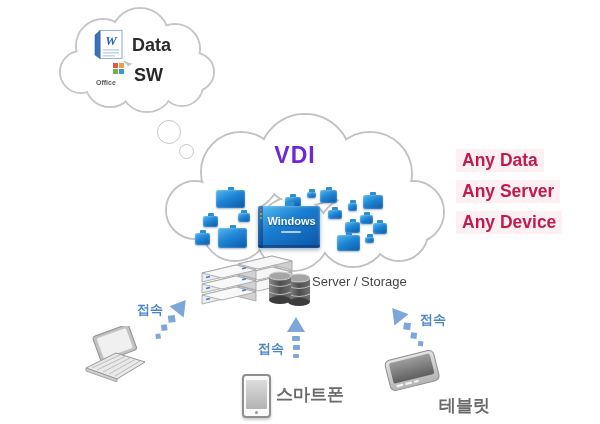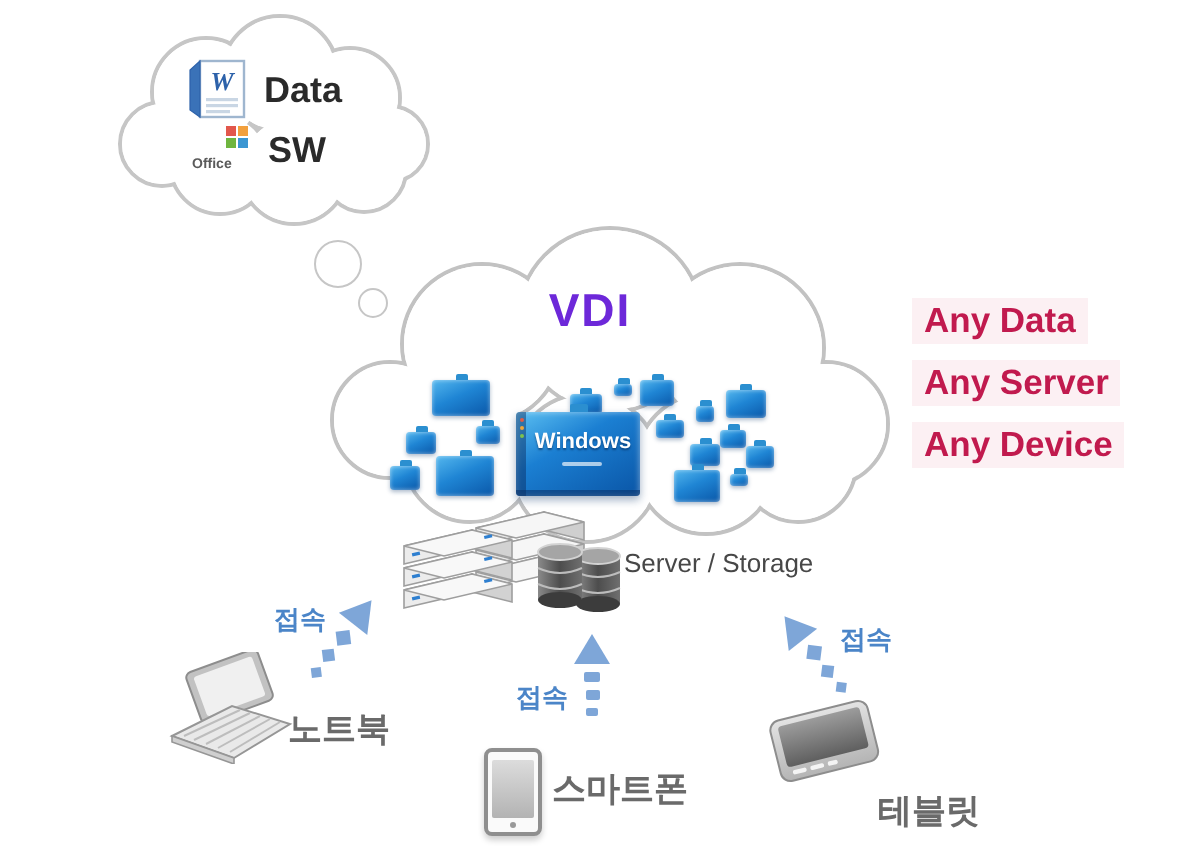--- a/index.html
+++ b/index.html
@@ -304,21 +304,20 @@
     <path d="M4,42 L34,27 L63,36 L35,53 Z" fill="#e9e9e9" stroke="#969696" stroke-width="1"></path>
     <g stroke="#bdbdbd" stroke-width="1">
       <path d="M10,42 L38,29"></path>
         <path d="M15,44 L43,30.5"></path>
         <path d="M21,46 L48,32"></path>
       <path d="M27,48 L53,33.5"></path>
         <path d="M33,50 L58,35"></path>
     </g>
     <path d="M4,42 L35,53 L35,56 L4,45 Z" fill="#cfcfcf" stroke="#969696" stroke-width="0.8"></path>
   </svg>
-  <span class="device-label" style="left:144px;top:353px;">노트북</span>
 
   <div class="phone">
     <span class="scr"></span>
     <span class="home"></span>
   </div>
   <span class="device-label" style="left:276px;top:383px;">스마트폰</span>
 
   <svg class="abs" style="left:382px;top:346px;" width="60" height="48" viewBox="0 0 60 48">
     <defs>
       <linearGradient id="tabscr" x1="0" y1="0" x2="0" y2="1">

